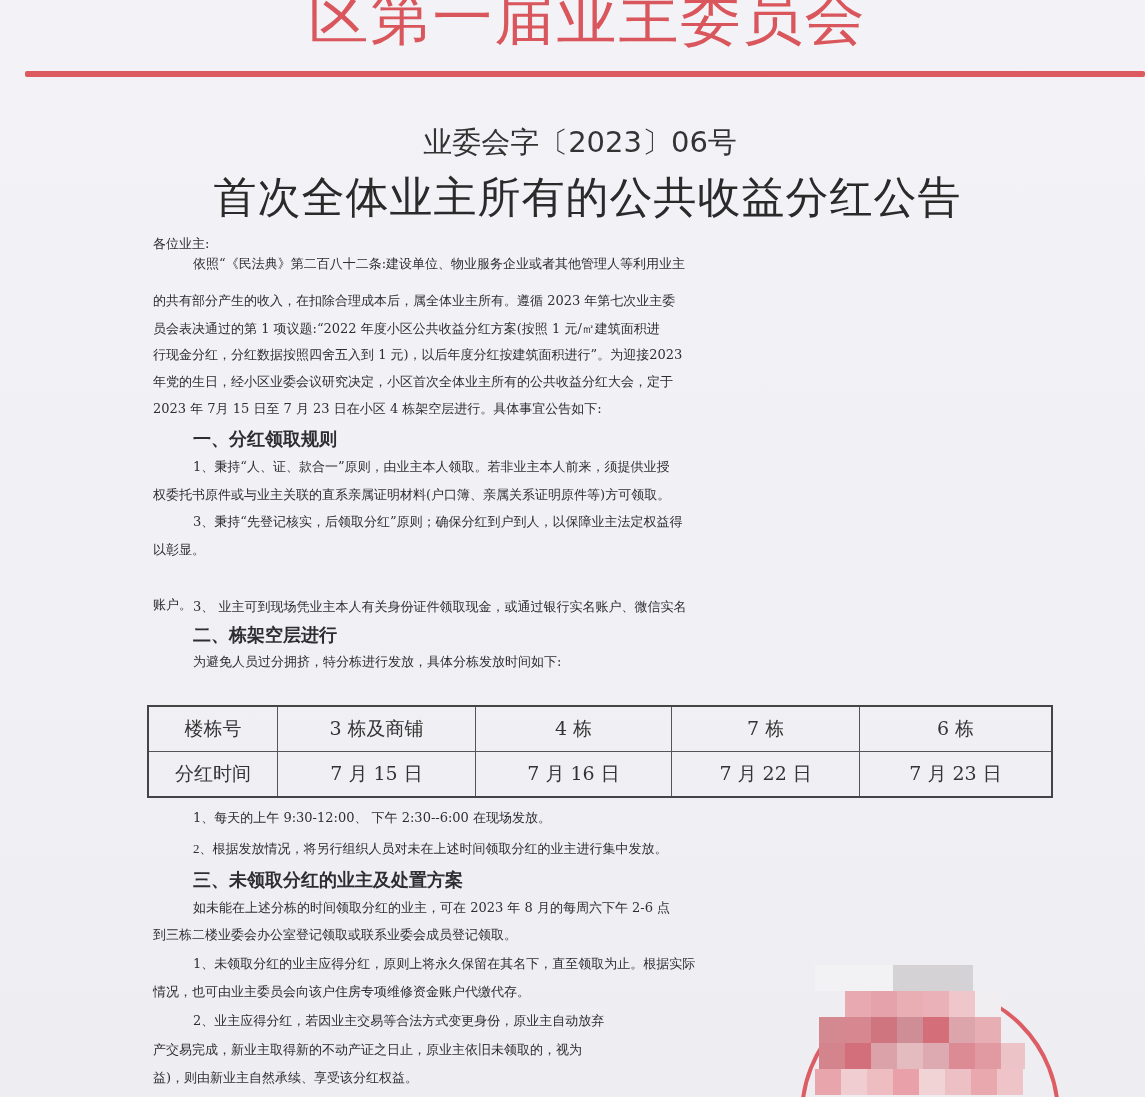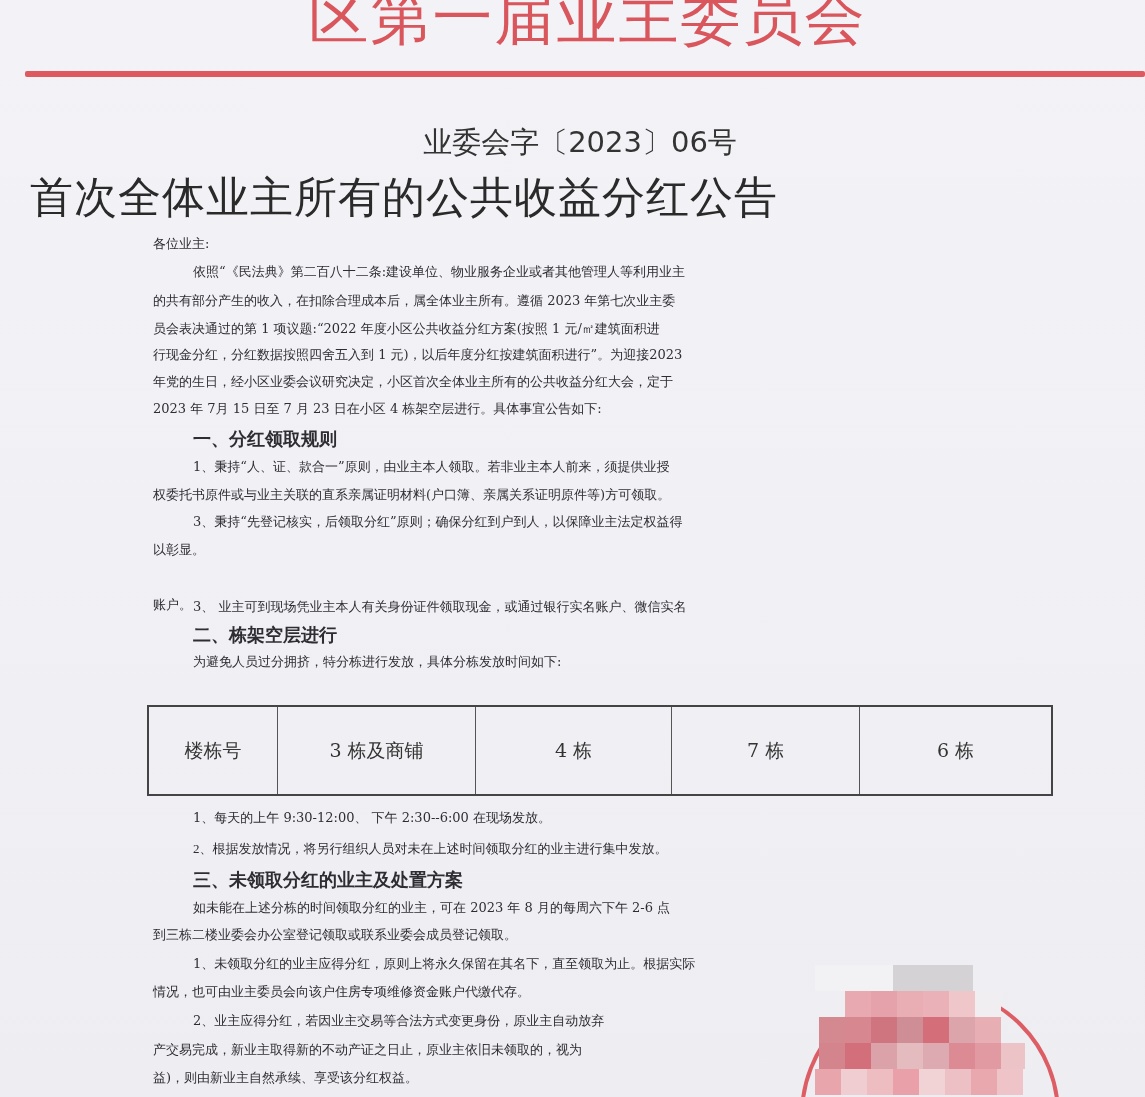--- a/index.html
+++ b/index.html
@@ -19,21 +19,21 @@
     position: absolute; left: 25px; top: 71px; width: 1120px; height: 6px;
     background: #dc5a60; border-radius: 2px;
   }
   .doc-number {
     position: absolute; left: 0; top: 123px; width: 1145px; text-align: center;
     font-family: "DejaVu Sans", "Liberation Sans", sans-serif;
     font-size: 29px; color: #333;
     padding-left: 15px; box-sizing: border-box;
   }
   .doc-title {
-    position: absolute; left: 0; top: 169px; width: 1145px; text-align: left;
+    position: absolute; left: 0; top: 169px; width: 1145px; text-align: center;
     font-family: "DejaVu Sans", "Liberation Sans", sans-serif;
     font-size: 43px; color: #2a2a2a; letter-spacing: 1px;
     padding-left: 30px; box-sizing: border-box;
   }
   .line {
     position: absolute; left: 153px; white-space: nowrap;
     font-size: 13px; line-height: 28px; color: #2e2e32;
   }
   .indent { left: 193px; }
   .heading { font-family: "DejaVu Sans", "Liberation Sans", sans-serif; font-weight: bold; font-size: 18px; }
@@ -57,21 +57,21 @@
 </style>
 </head>
 <body>
 
 <div class="org-title">区第一届业主委员会</div>
 <div class="red-rule"></div>
 <div class="doc-number">业委会字〔2023〕06号</div>
 <div class="doc-title">首次全体业主所有的公共收益分红公告</div>
 
 <div class="line" style="top:230px;">各位业主:</div>
-<div class="line indent" style="top:258px;">依照“《民法典》第二百八十二条:建设单位、物业服务企业或者其他管理人等利用业主</div>
+<div class="line indent" style="top:250px;">依照“《民法典》第二百八十二条:建设单位、物业服务企业或者其他管理人等利用业主</div>
 <div class="line" style="top:287px;">的共有部分产生的收入，在扣除合理成本后，属全体业主所有。遵循 2023 年第七次业主委</div>
 <div class="line" style="top:315px;">员会表决通过的第 1 项议题:“2022 年度小区公共收益分红方案(按照 1 元/㎡建筑面积进</div>
 <div class="line" style="top:341px;">行现金分红，分红数据按照四舍五入到 1 元)，以后年度分红按建筑面积进行”。为迎接2023</div>
 <div class="line" style="top:368px;">年党的生日，经小区业委会议研究决定，小区首次全体业主所有的公共收益分红大会，定于</div>
 <div class="line" style="top:395px;">2023 年 7月 15 日至 7 月 23 日在小区 4 栋架空层进行。具体事宜公告如下:</div>
 
 <div class="line indent heading" style="top:425px;">一、分红领取规则</div>
 <div class="line indent" style="top:453px;">1、秉持“人、证、款合一”原则，由业主本人领取。若非业主本人前来，须提供业授</div>
 <div class="line" style="top:481px;">权委托书原件或与业主关联的直系亲属证明材料(户口簿、亲属关系证明原件等)方可领取。</div>
 <div class="line indent" style="top:508px;">3、秉持“先登记核实，后领取分红”原则；确保分红到户到人，以保障业主法定权益得</div>
@@ -90,20 +90,27 @@
       <col style="width:188px">
       <col style="width:193px">
   </colgroup>
   <tbody>
       <tr>
     <td>楼栋号</td>
     <td>3 栋及商铺</td>
     <td>4 栋</td>
     <td>7 栋</td>
     <td>6 栋</td>
+  </tr>
+  <tr>
+    <td>分红时间</td>
+    <td>7 月 15 日</td>
+    <td>7 月 16 日</td>
+    <td>7 月 22 日</td>
+    <td>7 月 23 日</td>
   </tr>
 </tbody>
   </table>
 
 <div class="line indent" style="top:804px;">1、每天的上午 9:30-12:00、 下午 2:30--6:00 在现场发放。</div>
 <div class="line indent" style="top:835px;font-family:Liberation Serif, serif;">2、根据发放情况，将另行组织人员对未在上述时间领取分红的业主进行集中发放。</div>
 
 <div class="line indent heading" style="top:866px;">三、未领取分红的业主及处置方案</div>
 <div class="line indent" style="top:894px;">如未能在上述分栋的时间领取分红的业主，可在 2023 年 8 月的每周六下午 2-6 点</div>
 <div class="line" style="top:921px;">到三栋二楼业委会办公室登记领取或联系业委会成员登记领取。</div>

